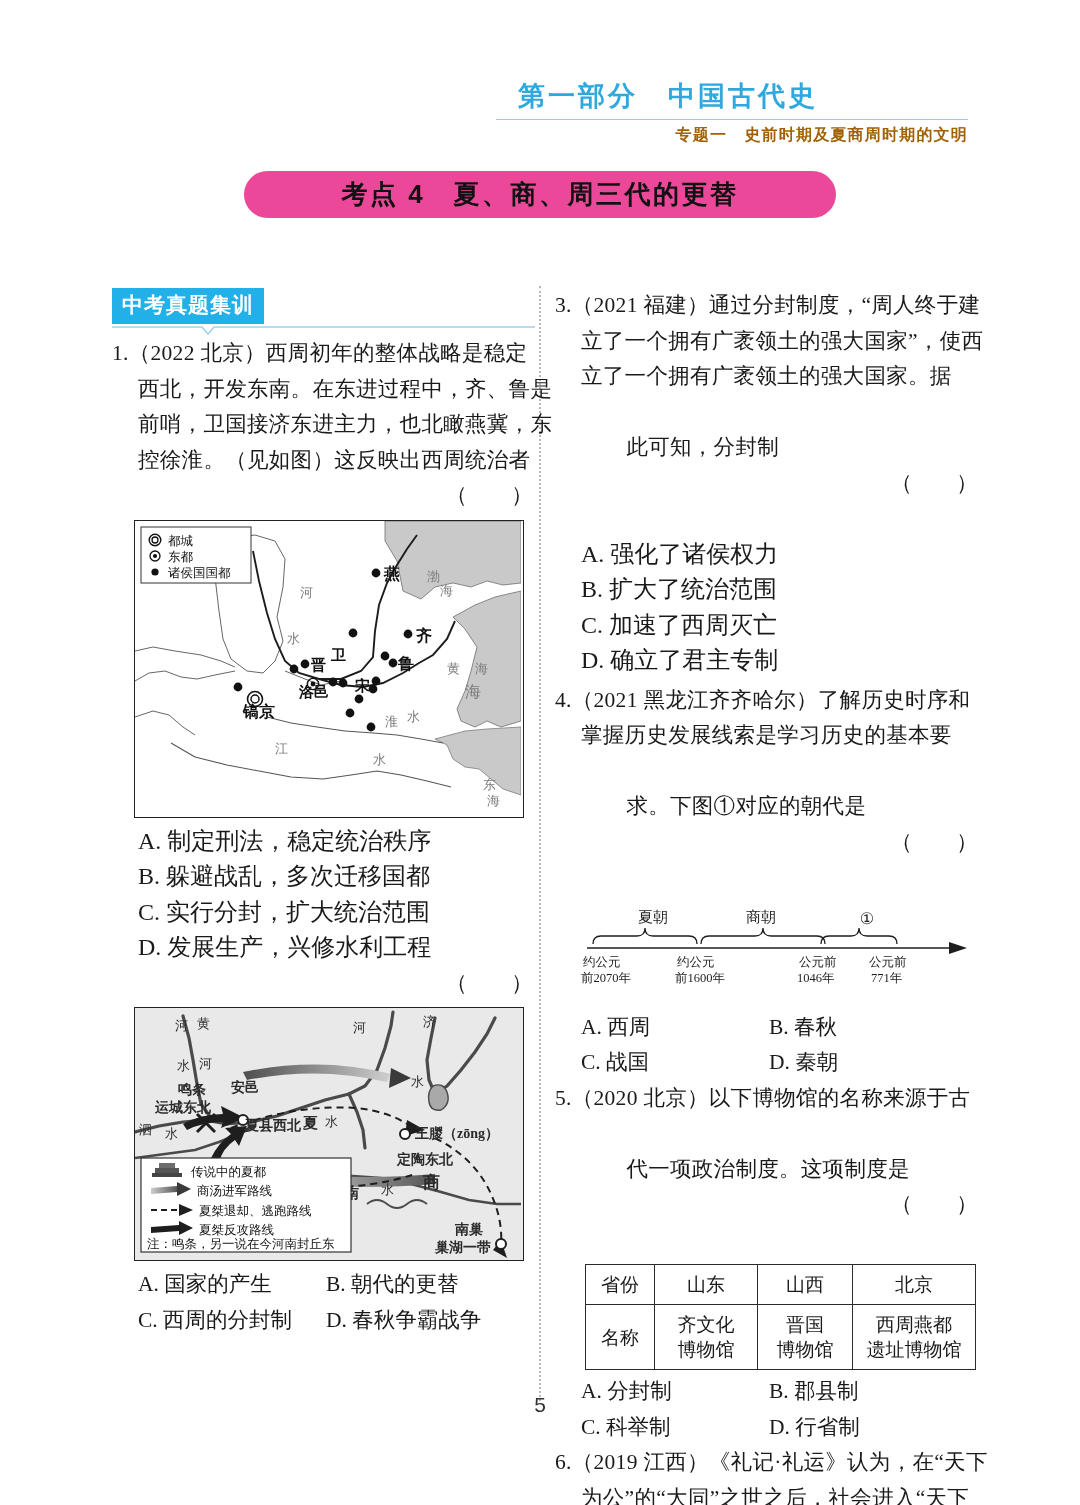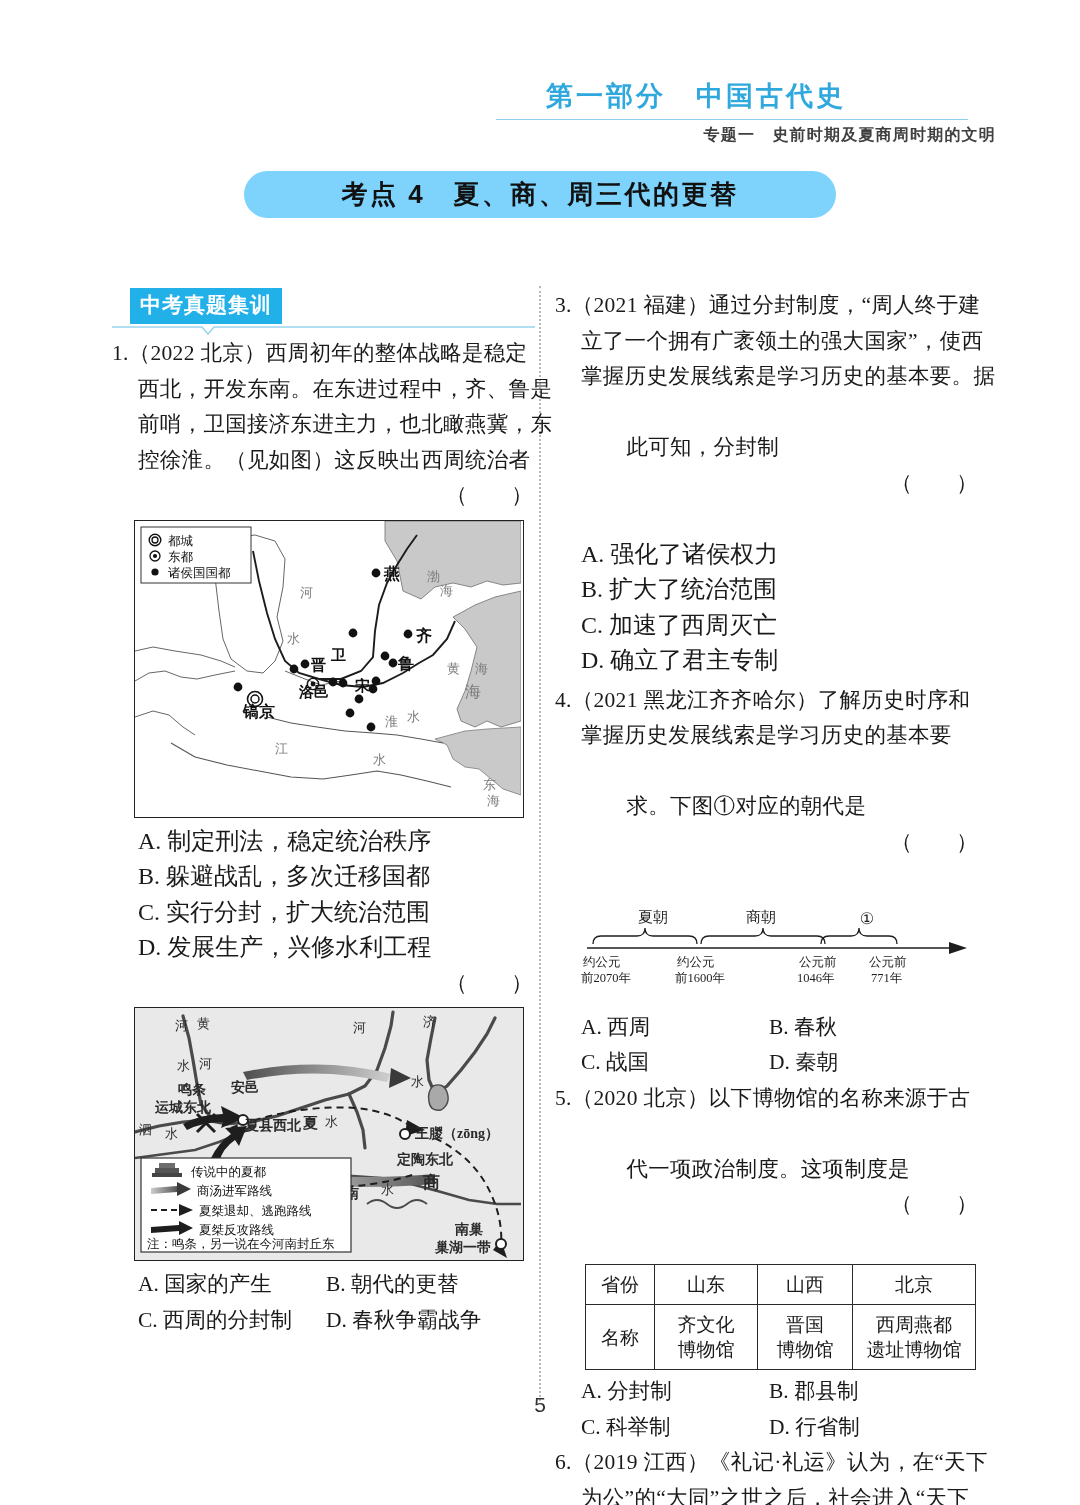--- a/index.html
+++ b/index.html
@@ -19,21 +19,21 @@
     position: absolute;
     inset: 0;
   }
 
   
   .runhead {
     position: absolute;
     left: 0; right: 0;
     top: 78px;
     text-align: right;
-    padding-right: 84px;
+    padding-right: 112px;
   }
   .runhead .part-title {
     font-family: "Liberation Serif", serif;
     font-size: 27px;
     letter-spacing: 3px;
     color: #2fa8dd;
     font-weight: 700;
     display: inline-block;
     padding-right: 150px;
   }
@@ -43,32 +43,32 @@
     right: 112px;
     top: 41px;
     height: 1px;
     background: #8fcdea;
   }
   .runhead .sub-title {
     display: block;
     margin-top: 11px;
     font-size: 16px;
     letter-spacing: 1.2px;
-    color: #404040;
+    color: #a16207;
     font-weight: 700;
   }
 
   
   .banner {
     position: absolute;
     left: 244px;
     top: 171px;
     width: 592px;
     height: 47px;
-    background: #7dd3fc;
+    background: #ec4899;
     border-radius: 24px;
     display: flex;
     align-items: center;
     justify-content: center;
   }
   .banner-text {
     font-family: "Liberation Sans", sans-serif;
     font-weight: 700;
     font-size: 26px;
     letter-spacing: 2.5px;
@@ -97,21 +97,20 @@
   .badge-wrap { position: relative; height: 48px; }
   .badge {
     display: inline-block;
     background: #22b0e8;
     color: #fff;
     font-family: "Liberation Sans", sans-serif;
     font-weight: 700;
     font-size: 21px;
     letter-spacing: 1px;
     padding: 3px 10px 5px 10px;
-    margin-left: 18px;
   }
   .badge-underline {
     position: absolute;
     left: 0; top: 38px;
     width: 423px;
     height: 10px;
   }
 
   
   .q {
@@ -455,21 +454,21 @@
         <span>D. 春秋争霸战争</span>
       </div>
     </div>
   </div>
 
   <div class="col col-right">
 
     <div class="q">
       <div class="q-line">3.（2021 福建）通过分封制度，“周人终于建</div>
       <div class="q-line indent">立了一个拥有广袤领土的强大国家”，使西</div>
-      <div class="q-line indent">掌握历史发展线索是学习历史的基本要。据</div>
+      <div class="q-line indent">立了一个拥有广袤领土的强大国家。据</div>
       <div class="q-line indent" style="position:relative">
         <span>此可知，分封制</span>
         <span class="paren">（　　）</span>
       </div>
       <div class="opt">A. 强化了诸侯权力</div>
       <div class="opt">B. 扩大了统治范围</div>
       <div class="opt">C. 加速了西周灭亡</div>
       <div class="opt">D. 确立了君主专制</div>
     </div>
 

